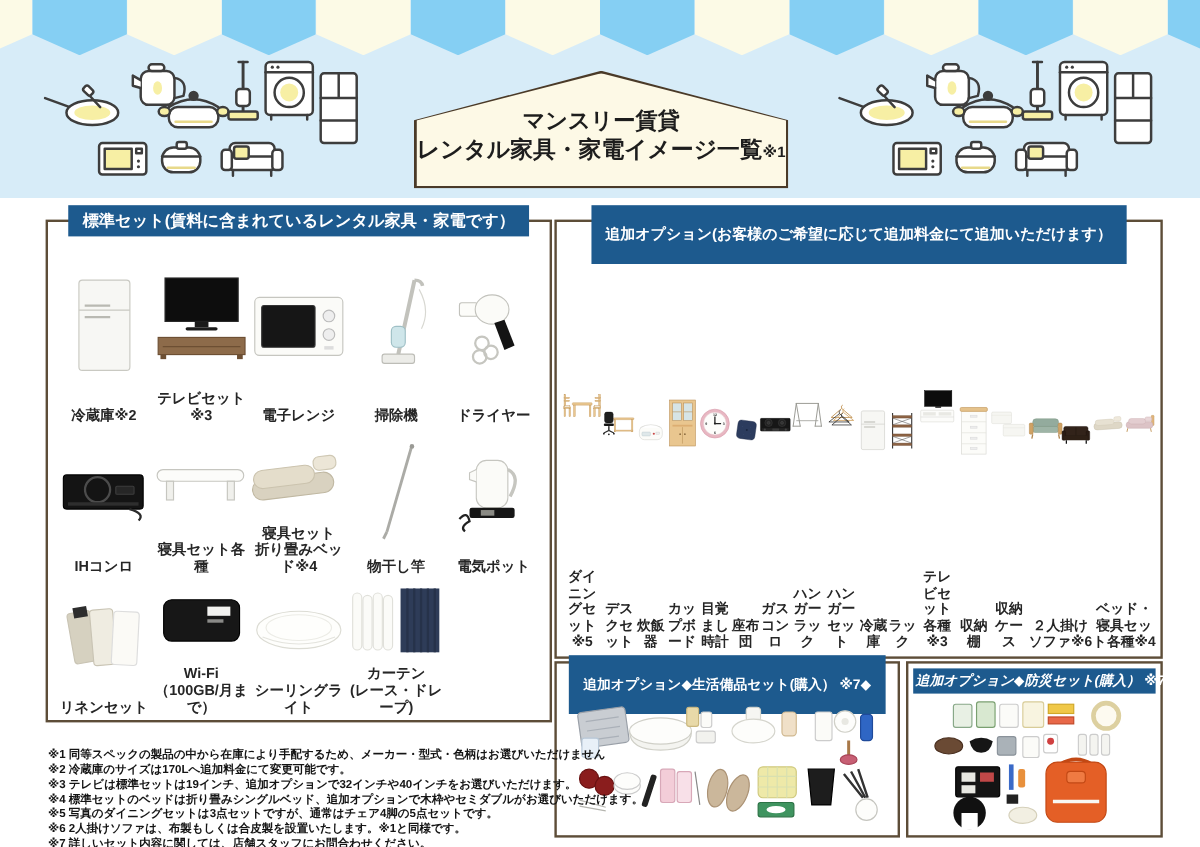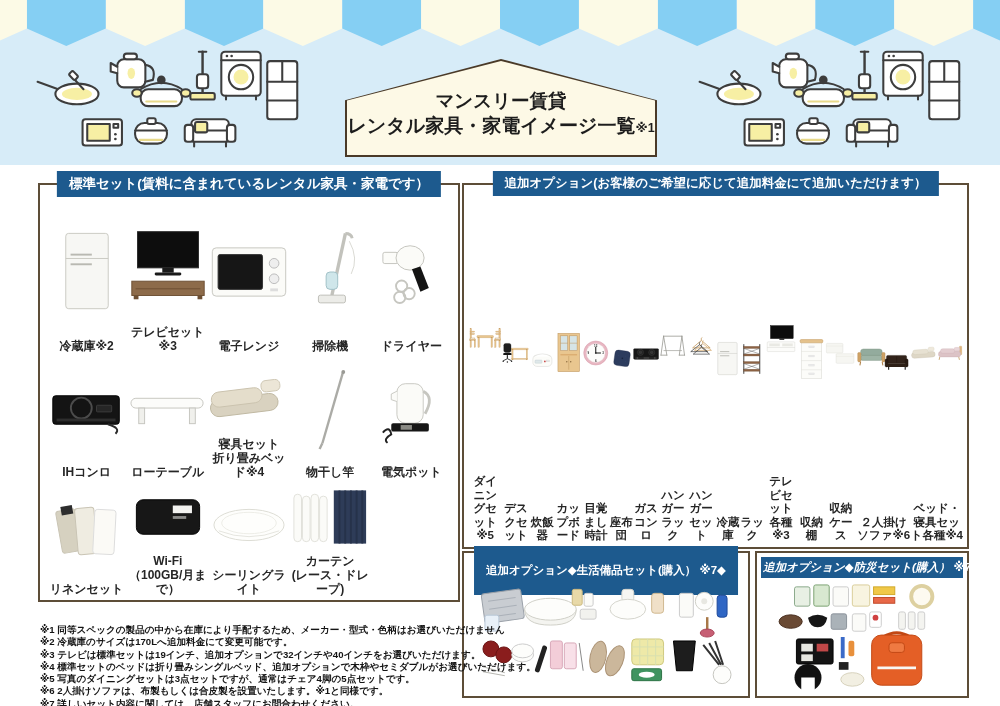--- a/index.html
+++ b/index.html
@@ -25,21 +25,21 @@
   .t2{font-size:19px;line-height:1.35;}
   .t2 .note{font-size:12.5px;}
   
   .box{position:absolute;background:#fff;border:2px solid #5d4d38;}
   #std-box{left:38px;top:183px;width:418px;height:415px;}
   #opt-box{left:462px;top:183px;width:503px;height:362px;}
   #life-box{left:462px;top:551px;width:284px;height:143px;}
   #dis-box{left:755px;top:551px;width:210px;height:143px;font-style:italic;}
   .tab{position:absolute;background:#1d5a8e;color:#fff;font-weight:700;text-align:center;white-space:nowrap;}
   #std-tab{left:50%;transform:translateX(-50%);top:-14px;font-size:13.5px;padding:4px 12px;}
-  #opt-tab{left:50%;transform:translateX(-50%);top:-14px;font-size:12.5px;padding:4px 12px;}
+  #opt-tab{left:50%;transform:translateX(-50%);top:-14px;font-size:12.5px;padding:16px 12px;}
   #life-tab{left:50%;transform:translateX(-50%);top:-7px;font-size:11.5px;padding:17px 12px;}
   #dis-tab{left:4px;right:4px;top:4px;font-size:11.5px;padding:3px 2px;}
   
   .std-grid{position:absolute;left:6px;right:6px;top:20px;bottom:2px;display:grid;
             grid-template-columns:repeat(5,1fr);grid-template-rows:150px 126px auto;}
   .opt-rows{position:absolute;left:4px;right:4px;top:18px;bottom:2px;display:flex;}
   .orow{display:grid;flex:1;}
   #orow1{grid-template-columns:1.25fr 1fr .9fr 1fr 1fr .85fr;}
   #orow2{grid-template-columns:1fr 1.05fr 1.1fr .95fr .9fr 1.3fr;}
   #orow3{grid-template-columns:.85fr 1fr 1.7fr 1.65fr;}
@@ -300,21 +300,21 @@
         <div class="lbl">IHコンロ</div>
       </div>
       <div class="item">
         <div class="img">
             <svg viewBox="0 0 80 40" width="78" height="40">
               <rect x="2" y="8" width="74" height="10" rx="5" fill="#fcfcfa" stroke="#c6c6c0"></rect>
               <rect x="10" y="18" width="6" height="16" fill="#f0f0ec" stroke="#c6c6c0"></rect>
               <rect x="62" y="18" width="6" height="16" fill="#f0f0ec" stroke="#c6c6c0"></rect>
             </svg>
           </div>
-        <div class="lbl">ローテーブル</div>
+        <div class="lbl">寝具セット各種</div>
       </div>
       <div class="item">
         <div class="img">
             <svg viewBox="0 0 86 56" width="84" height="54">
               <g transform="rotate(-7 43 34)">
                 <rect x="2" y="28" width="72" height="18" rx="9" fill="#d9d2c0" stroke="#c0b8a2"></rect>
                 <rect x="4" y="20" width="54" height="16" rx="8" fill="#e4ddcb" stroke="#cbc3ae"></rect>
                 <rect x="58" y="14" width="20" height="12" rx="5" fill="#ece6d7" stroke="#cfc8b4"></rect>
               </g>
             </svg>

